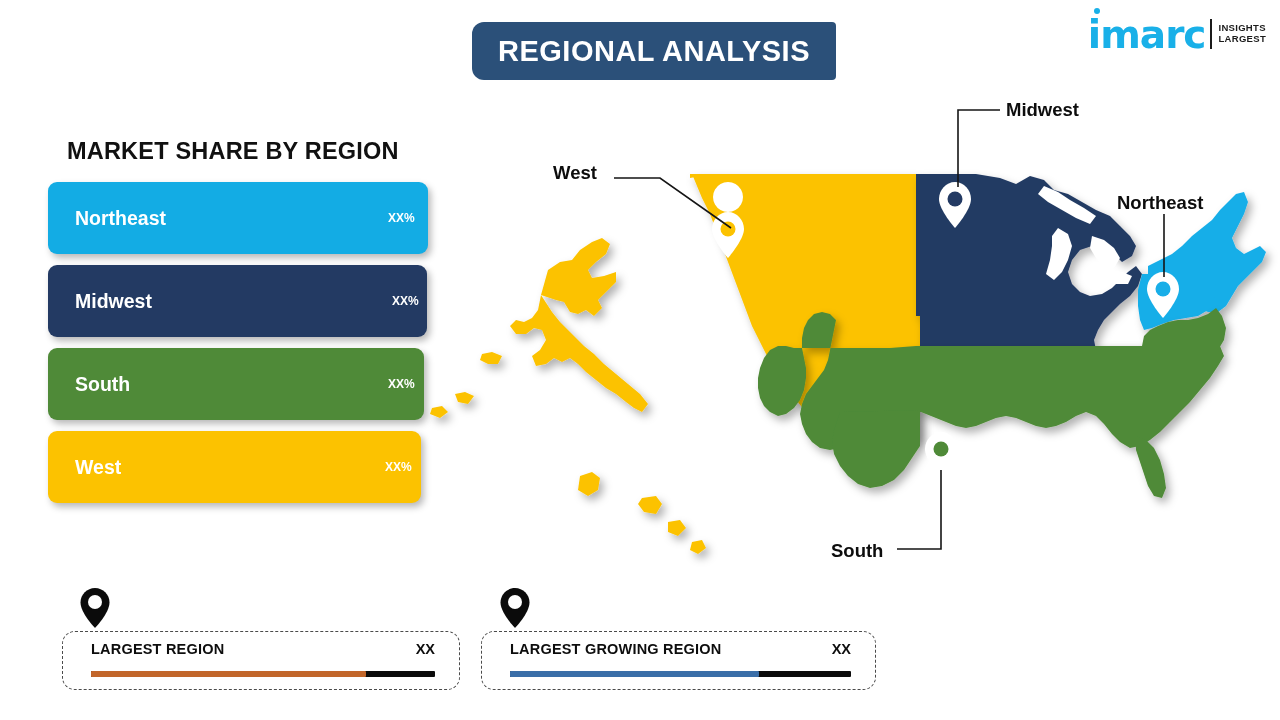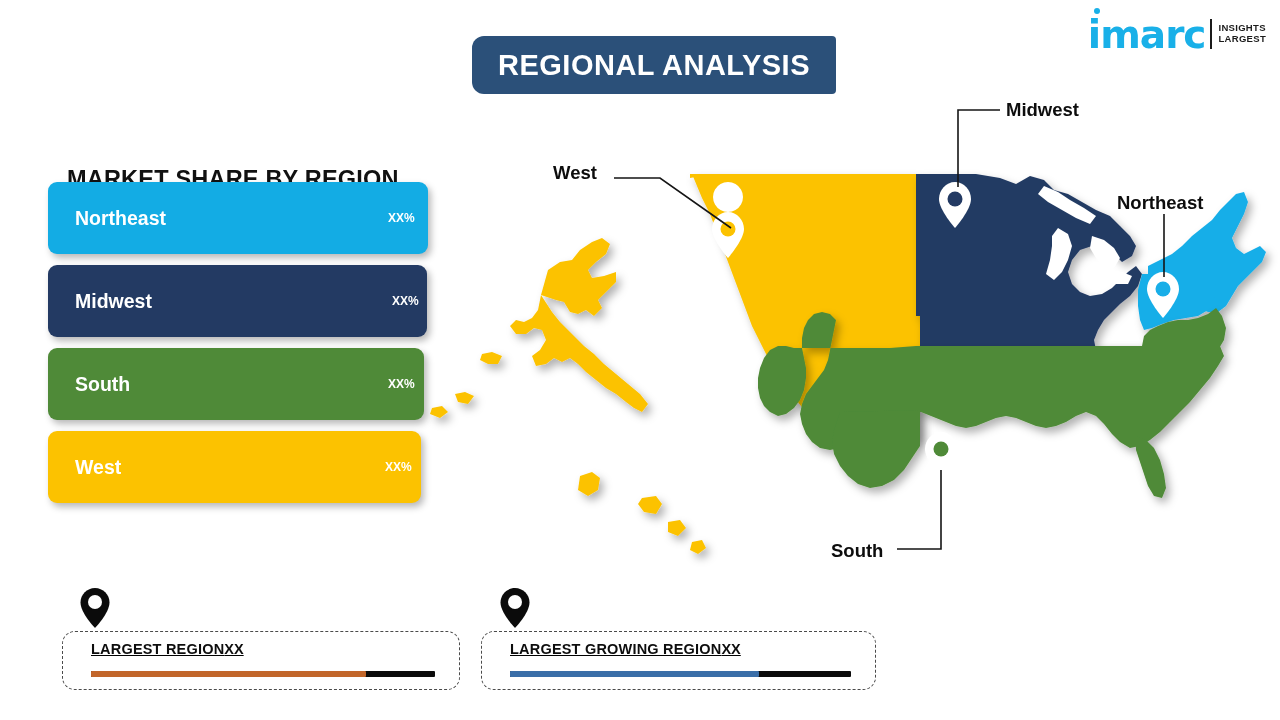--- a/index.html
+++ b/index.html
@@ -6,21 +6,21 @@
   body{
     width:1280px;height:720px;overflow:hidden;background:#ffffff;
     font-family:"Liberation Sans", sans-serif;position:relative;
   }
   #stage{position:relative;width:1280px;height:720px;background:#fff;}
 
   
   .title-banner{
     position:absolute;left:472px;top:22px;width:364px;height:58px;
     background:#2b5079;border-radius:12px 4px 4px 12px;
-    display:flex;align-items:center;justify-content:center;margin-top:14px;
+    display:flex;align-items:center;justify-content:center;
   }
   .title-banner .t{
     color:#ffffff;font-size:29px;font-weight:bold;letter-spacing:.5px;
     font-family:"Liberation Sans", sans-serif;
   }
 
   
   .logo{position:absolute;right:14px;top:14px;display:flex;align-items:center;height:40px;}
   .logo-word{
     font-family:"DejaVu Sans", sans-serif;font-size:39px;font-weight:bold;
@@ -30,21 +30,21 @@
     position:absolute;left:6px;top:-7px;width:6px;height:6px;border-radius:50%;
     background:#19b0e8;
   }
   .logo-div{width:2px;height:30px;background:#1b1b1b;margin:0 7px 0 4px;}
   .logo-tag{line-height:1.15;}
   .logo-tag span{display:block;font-size:9.5px;font-weight:bold;color:#1b1b1b;letter-spacing:.3px;}
 
   
   .panel-title{
     position:absolute;left:67px;top:138px;font-size:23.5px;font-weight:bold;
-    color:#111111;letter-spacing:.2px;margin-top:28px;
+    color:#111111;letter-spacing:.2px;
   }
   .bars{position:absolute;left:48px;top:182px;width:382px;}
   .bar{
     position:relative;height:72px;margin-bottom:11px;border-radius:9px;
     box-shadow:3px 4px 7px rgba(0,0,0,.28);
     display:flex;align-items:center;
   }
   .bar .lbl{
     color:#fff;font-size:19.5px;font-weight:bold;margin-left:27px;
   }
@@ -62,23 +62,22 @@
   .cl-midwest{left:1006px;top:99px;}
   .cl-northeast{left:1117px;top:192px;}
   .cl-south{left:831px;top:540px;}
   .leader{position:absolute;overflow:visible;}
 
   
   .stat{position:absolute;border:1.6px dashed #4a4a4a;border-radius:13px;height:57px;}
   .stat-1{left:62px;top:631px;width:396px;}
   .stat-2{left:481px;top:631px;width:393px;}
   .stat .row{
-    position:relative;display:flex;align-items:center;
+    position:relative;display:flex;align-items:center;justify-content:space-between;
     padding:9px 24px 0 28px;
-    text-decoration:underline;
   }
   .stat .name{font-size:14.5px;font-weight:bold;color:#0d0d0d;letter-spacing:.2px;}
   .stat .num{font-size:14.5px;font-weight:bold;color:#0d0d0d;}
   .track{
     position:absolute;left:28px;right:24px;bottom:12px;height:6px;background:#0b0b0b;border-radius:1px;
   }
   .fill{position:absolute;left:0;top:0;height:6px;border-radius:1px;}
 
   .pin-black{position:absolute;}
   .pin-1{left:78px;top:586px;}

